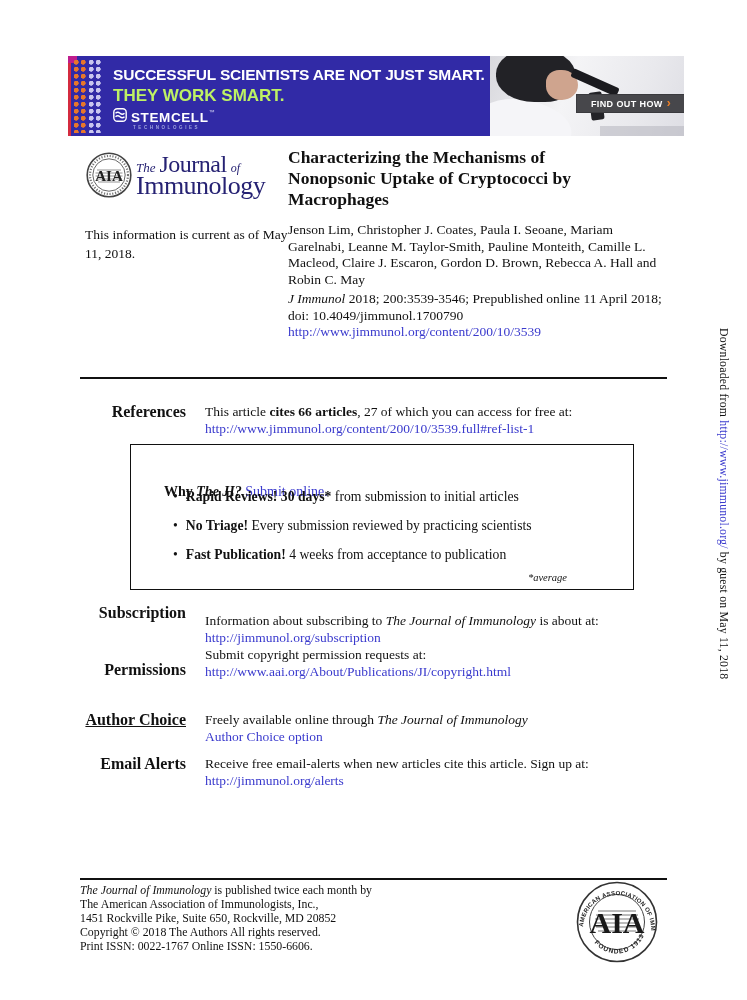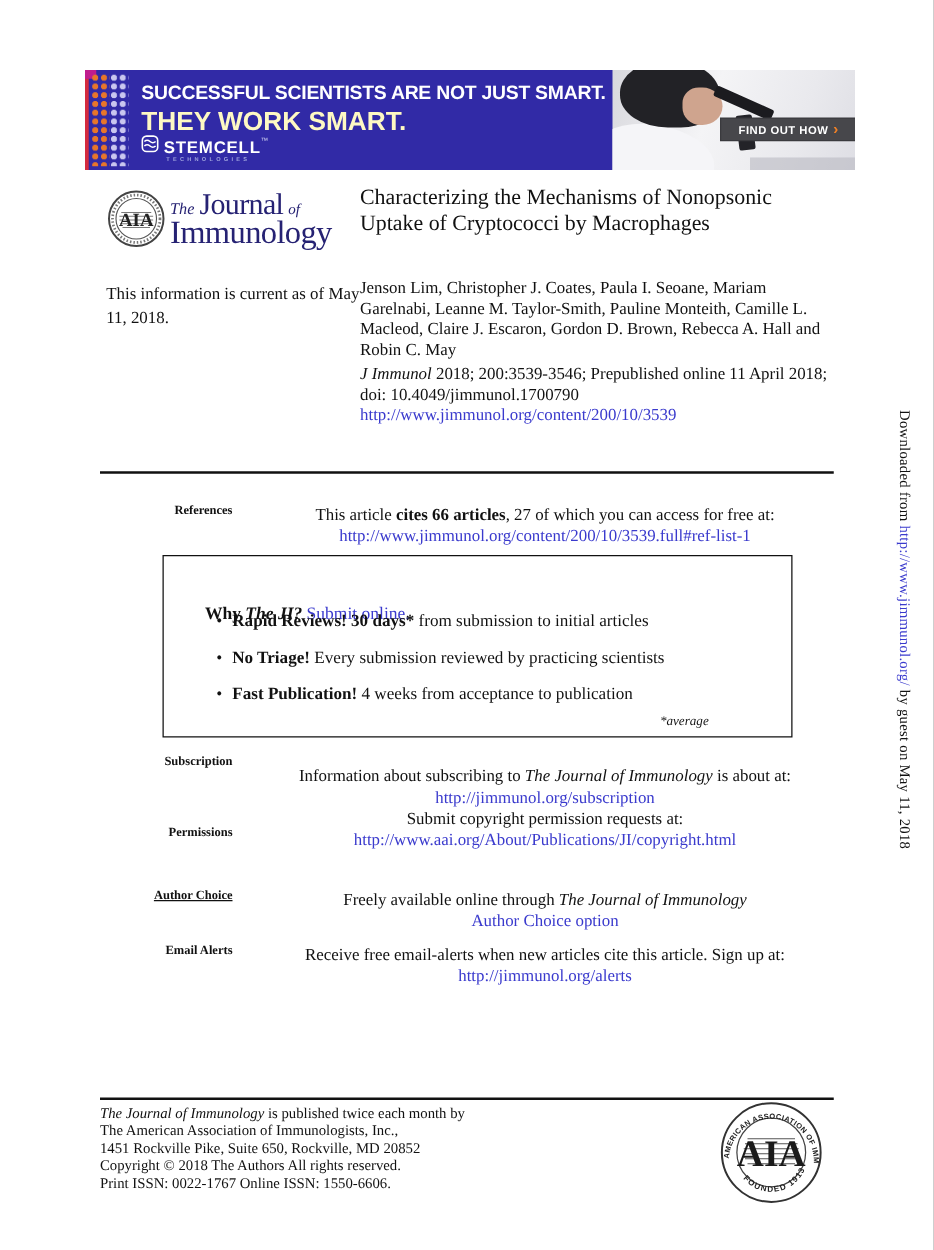--- a/index.html
+++ b/index.html
@@ -17,22 +17,22 @@
             font-family:"Liberation Sans", sans-serif; }
   .banner-strip  { position:absolute; left:0; top:0; width:3px; height:100%; background:#d42b3f; }
   .banner-corner { position:absolute; left:0; top:0; width:9px; height:7px; background:#bf1d8d; }
   .dots { position:absolute; top:3px; height:74px; width:15px;
           background-size:7px 7px;
           background-image:radial-gradient(circle at 3.2px 3.2px, var(--dot) 2.2px, transparent 2.7px); }
   .dots-orange { left:5px;  --dot:#e8762a; }
   .dots-light  { left:20px; --dot:#c9c6ef; }
   .banner-h1 { position:absolute; left:45px; top:10px; font-size:15.5px; font-weight:bold;
                letter-spacing:-0.2px; color:#ffffff; white-space:nowrap; }
-  .banner-h2 { position:absolute; left:45px; top:30px; font-size:21px; font-weight:bold;
-               color:#fef9c3; white-space:nowrap; }
+  .banner-h2 { position:absolute; left:45px; top:30px; font-size:17px; font-weight:bold;
+               color:#bef264; white-space:nowrap; }
   .brand-row { position:absolute; left:45px; top:52px; display:flex; align-items:center; }
   .brand-name { font-size:13.5px; font-weight:bold; color:#fff; letter-spacing:0.6px; margin-left:4px; }
   .brand-tm   { font-size:6px; color:#cfd0f0; vertical-align:top; position:relative; top:-5px; }
   .brand-sub  { position:absolute; left:65px; top:69px; font-size:4.5px; letter-spacing:2.6px;
                 color:#9fa3dd; font-weight:bold; }
   .photo { position:absolute; left:422px; top:0; width:194px; height:80px;
            background:linear-gradient(110deg,#d8d8dd 0%,#f4f4f6 40%,#e9e9ed 75%,#dedee4 100%); overflow:hidden; }
   .hair  { position:absolute; left:6px; top:-8px; width:80px; height:54px; background:#222226;
            border-radius:55% 60% 45% 55%; }
   .face  { position:absolute; left:56px; top:14px; width:32px; height:30px; background:#cfa48e;
@@ -55,34 +55,34 @@
   .jlogo-word { position:absolute; left:136px; top:152px; color:#262273; line-height:1; }
   .jw-the { font-style:italic; font-size:13px; }
   .jw-journal { font-size:24px; letter-spacing:-0.5px; }
   .jw-of { font-style:italic; font-size:12px; }
   .jw-imm { font-size:26px; letter-spacing:-0.5px; display:block; margin-top:-3px; }
   .current-note { position:absolute; left:85px; top:225px; width:210px;
                   font-size:13.5px; line-height:19px; }
 
   
   .a-title { position:absolute; left:288px; top:147px; width:330px;
-             font-size:17.5px; font-weight:normal; line-height:21px; }
+             font-size:17.5px; font-weight:bold; line-height:21px; }
   .a-authors { position:absolute; left:288px; top:222px; width:382px;
                font-size:13.5px; line-height:16.5px; }
   .a-cite { position:absolute; left:288px; top:291px; width:382px;
             font-size:13.5px; line-height:16.5px; }
 
   .rule { position:absolute; left:80px; width:587px; background:#111; }
   .rule-1 { top:377px; height:2px; }
   .rule-2 { top:878px; height:1.5px; }
 
   
   .row-label { position:absolute; left:80px; width:106px; text-align:right;
-               font-size:10px; font-weight:bold; }
-  .row-body  { position:absolute; left:205px; width:462px; font-size:13.5px; line-height:17px;text-align:center; }
+               font-size:16px; font-weight:bold; }
+  .row-body  { position:absolute; left:205px; width:462px; font-size:13.5px; line-height:17px; }
 
   
   .promo { position:absolute; left:130px; top:444px; width:504px; height:146px;
            border:1.5px solid #111; }
   .promo-head { position:absolute; left:33px; top:14px; font-size:14px;margin-top:25px; }
   .promo-head .b  { font-weight:bold; }
   .promo-head .bi { font-weight:bold; font-style:italic; }
   .promo-li { position:absolute; left:42px; font-size:13.7px; }
   .promo-li .dot { margin-right:8px; }
   .promo-li .b { font-weight:bold; }

